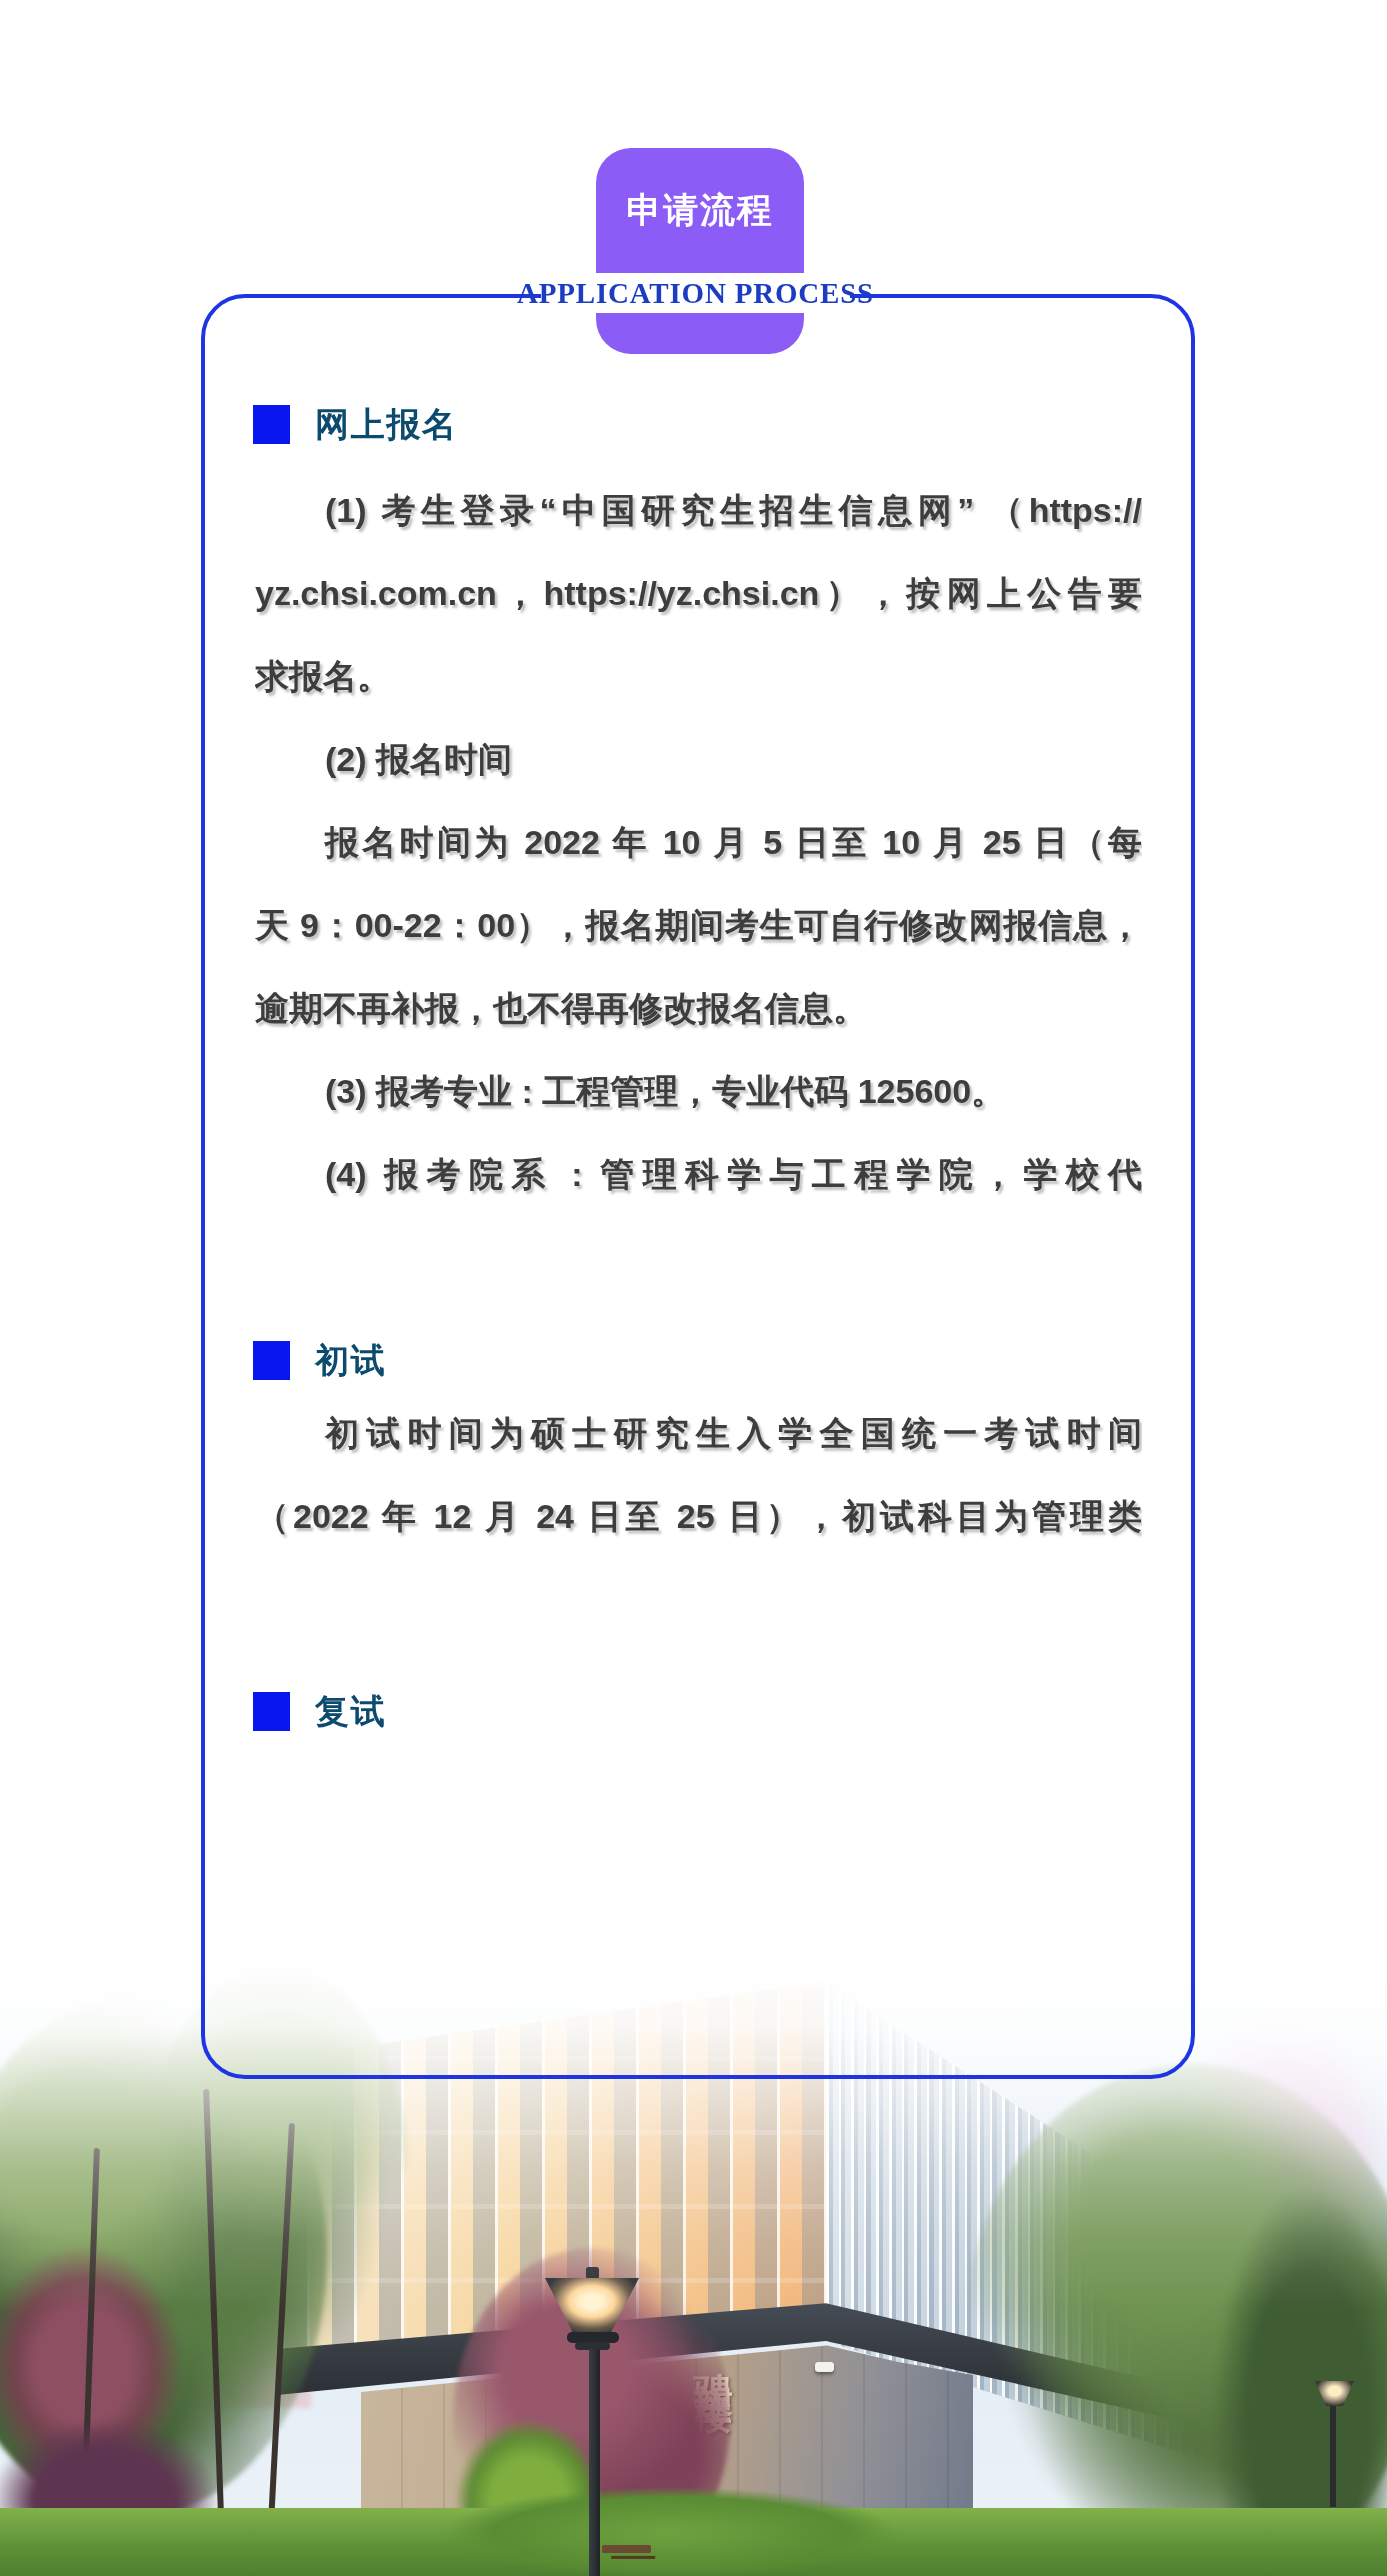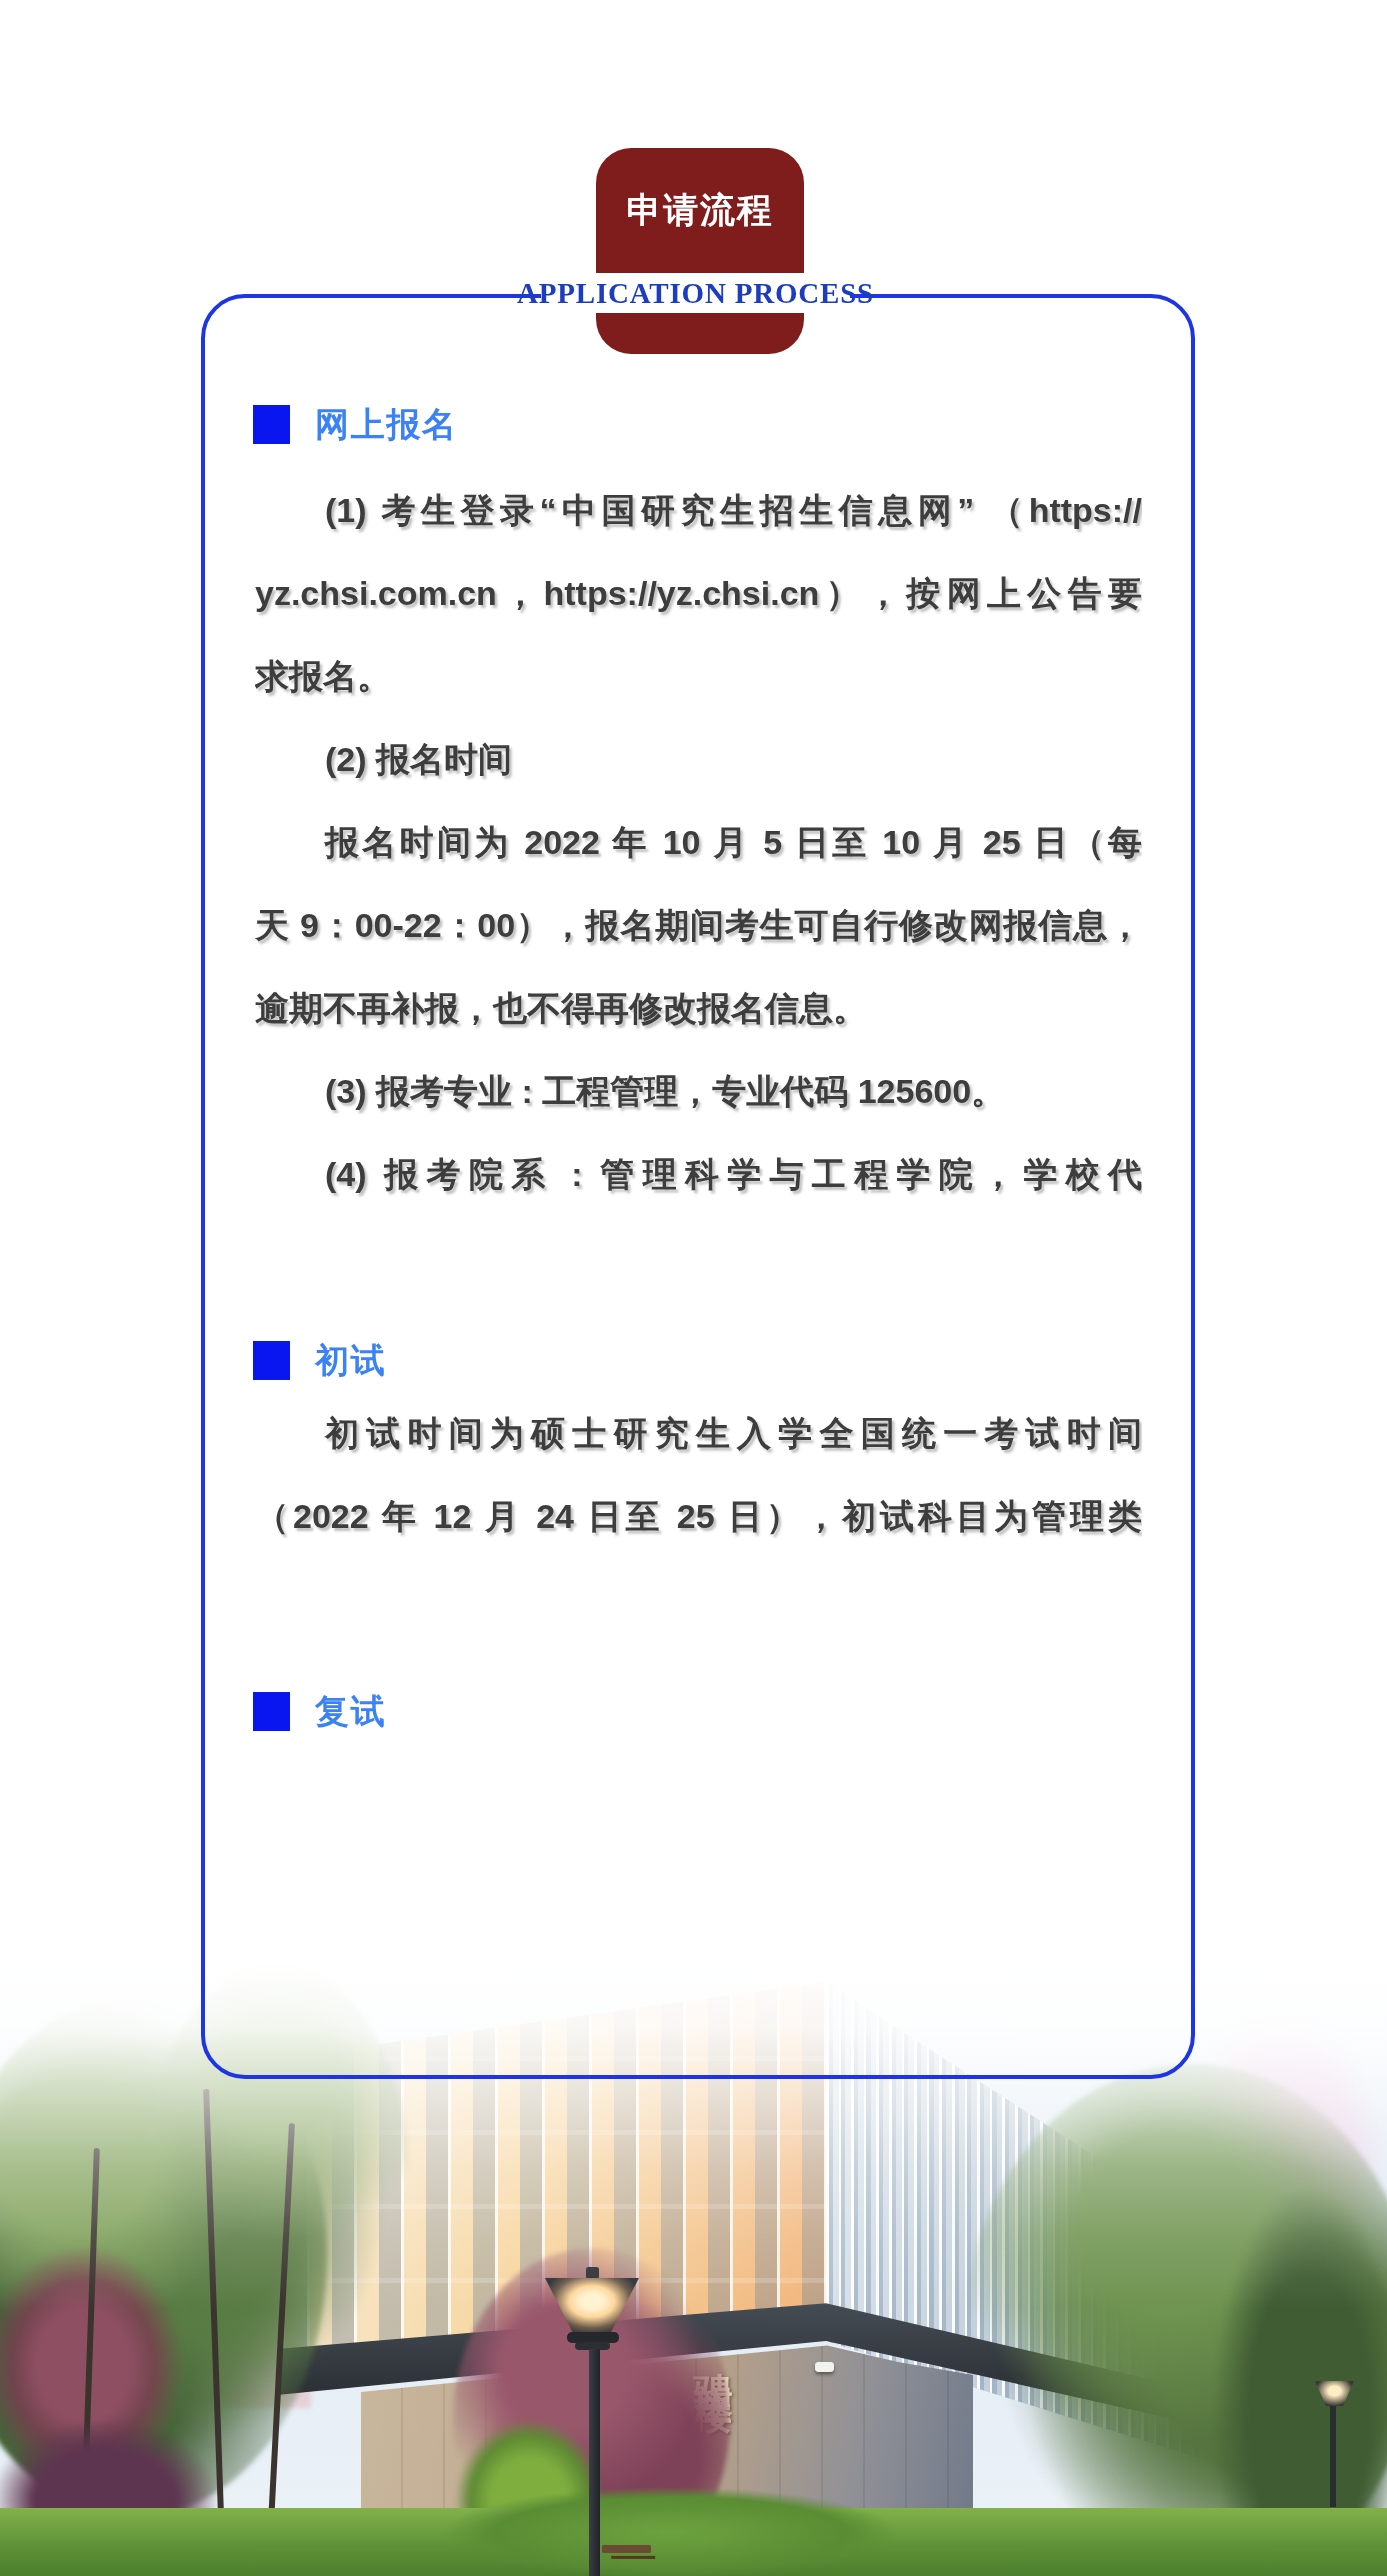--- a/index.html
+++ b/index.html
@@ -89,34 +89,34 @@
   .lamp2-pole{left:1330px;top:535px;width:5.9px;height:101px;background:#2a2d30;}
   .white-fade{inset:0;background:linear-gradient(180deg,
       #ffffff 0%, #ffffff 12%, rgba(255,255,255,.9) 22%, rgba(255,255,255,.62) 32%,
       rgba(255,255,255,.32) 42%, rgba(255,255,255,.12) 52%, rgba(255,255,255,0) 62%);}
 
   
   .card{position:absolute;left:201px;top:294px;width:994px;height:1785px;
         border:4.2px solid #1d35e3;border-radius:44px;box-sizing:border-box;background:transparent;z-index:3;}
 
   
-  .badge{position:absolute;left:596px;top:148px;width:208px;height:206px;background:#7f1d1d;
+  .badge{position:absolute;left:596px;top:148px;width:208px;height:206px;background:#8b5cf6;
          border-radius:35px;z-index:4;}
   .badge-title{position:absolute;left:0;top:0;width:100%;height:124px;display:flex;align-items:center;justify-content:center;
          color:#ffffff;font-size:35px;font-weight:bold;letter-spacing:1.7px;}
   .subtitle-band{position:absolute;left:541px;top:273px;width:309px;height:40px;background:#ffffff;z-index:5;
          display:flex;align-items:center;justify-content:center;}
   .subtitle-band span{font-family:"Liberation Serif","DejaVu Serif",serif;font-weight:bold;font-size:29px;
          color:#1c3cc2;letter-spacing:0.8px;white-space:nowrap;}
 
   
   .content{position:absolute;left:0;top:0;width:1387px;height:2576px;z-index:6;}
   .sec-head{position:absolute;left:253px;display:flex;align-items:center;gap:25px;height:47px;}
   .sec-square{width:37px;height:39px;background:#0a16f0;}
-  .sec-label{font-size:34px;font-weight:bold;color:#3b82f6;letter-spacing:1.7px;}
+  .sec-label{font-size:34px;font-weight:bold;color:#0c4a6e;letter-spacing:1.7px;}
   .para-group{position:absolute;left:255px;width:887px;font-weight:bold;}
   .line{height:83px;line-height:83px;font-size:34px;color:#3d3d3d;white-space:normal;overflow:hidden;
         text-align:justify;text-align-last:justify;text-shadow:2.5px 3.4px 2.5px rgba(0,0,0,.25);}
   .line.last{text-align-last:left;}
   .line.first{text-indent:70px;}
   .g0{top:469px;} .g1{top:1392px;} .g2{top:1742px;}
   .h0{top:401px;} .h1{top:1337px;} .h2{top:1688px;}
 </style>
 </head>
 <body>

